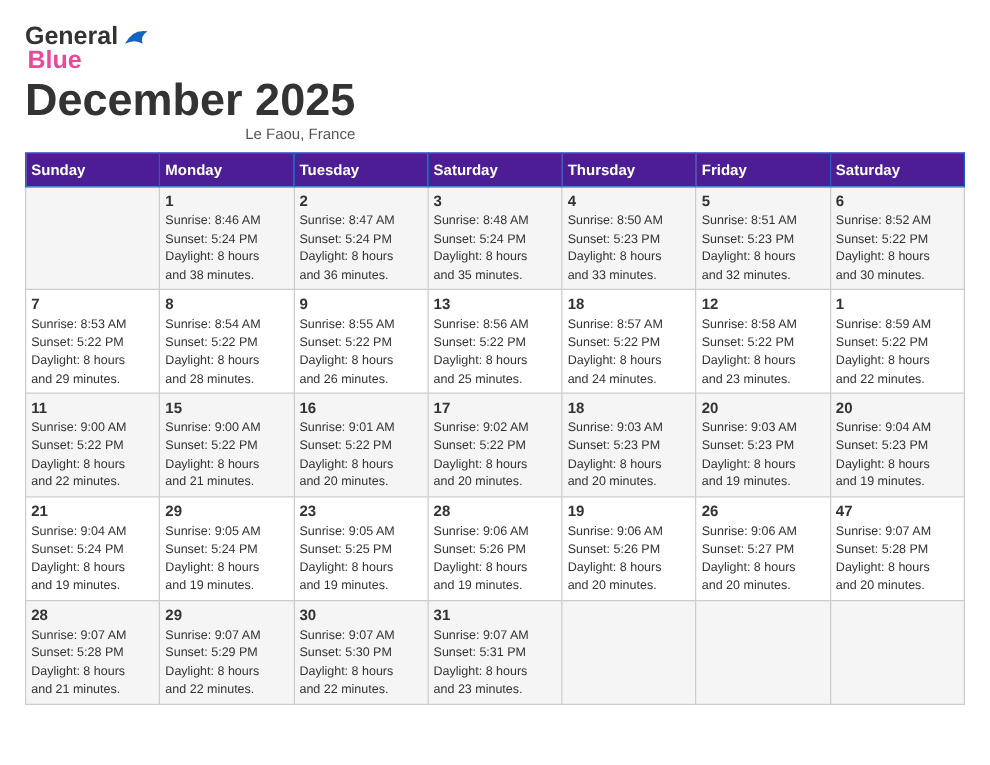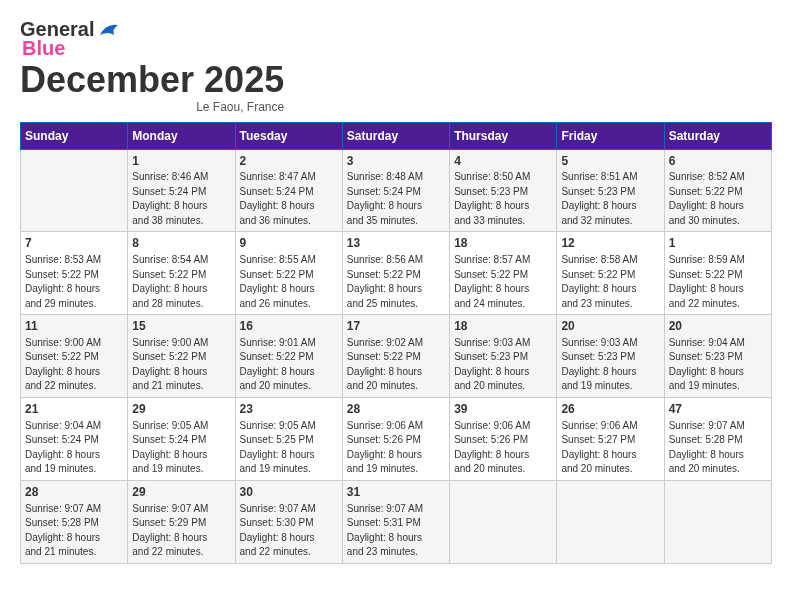--- a/index.html
+++ b/index.html
@@ -219,21 +219,21 @@
           </td>
           <td>
             <span class="day-num">23</span>
             <div class="day-info">Sunrise: 9:05 AM<br>Sunset: 5:25 PM<br>Daylight: 8 hours<br>and 19 minutes.</div>
           </td>
           <td>
             <span class="day-num">28</span>
             <div class="day-info">Sunrise: 9:06 AM<br>Sunset: 5:26 PM<br>Daylight: 8 hours<br>and 19 minutes.</div>
           </td>
           <td>
-            <span class="day-num">39</span>
+            <span class="day-num">19</span>
             <div class="day-info">Sunrise: 9:06 AM<br>Sunset: 5:26 PM<br>Daylight: 8 hours<br>and 20 minutes.</div>
           </td>
           <td>
             <span class="day-num">26</span>
             <div class="day-info">Sunrise: 9:06 AM<br>Sunset: 5:27 PM<br>Daylight: 8 hours<br>and 20 minutes.</div>
           </td>
           <td>
             <span class="day-num">47</span>
             <div class="day-info">Sunrise: 9:07 AM<br>Sunset: 5:28 PM<br>Daylight: 8 hours<br>and 20 minutes.</div>
           </td>

